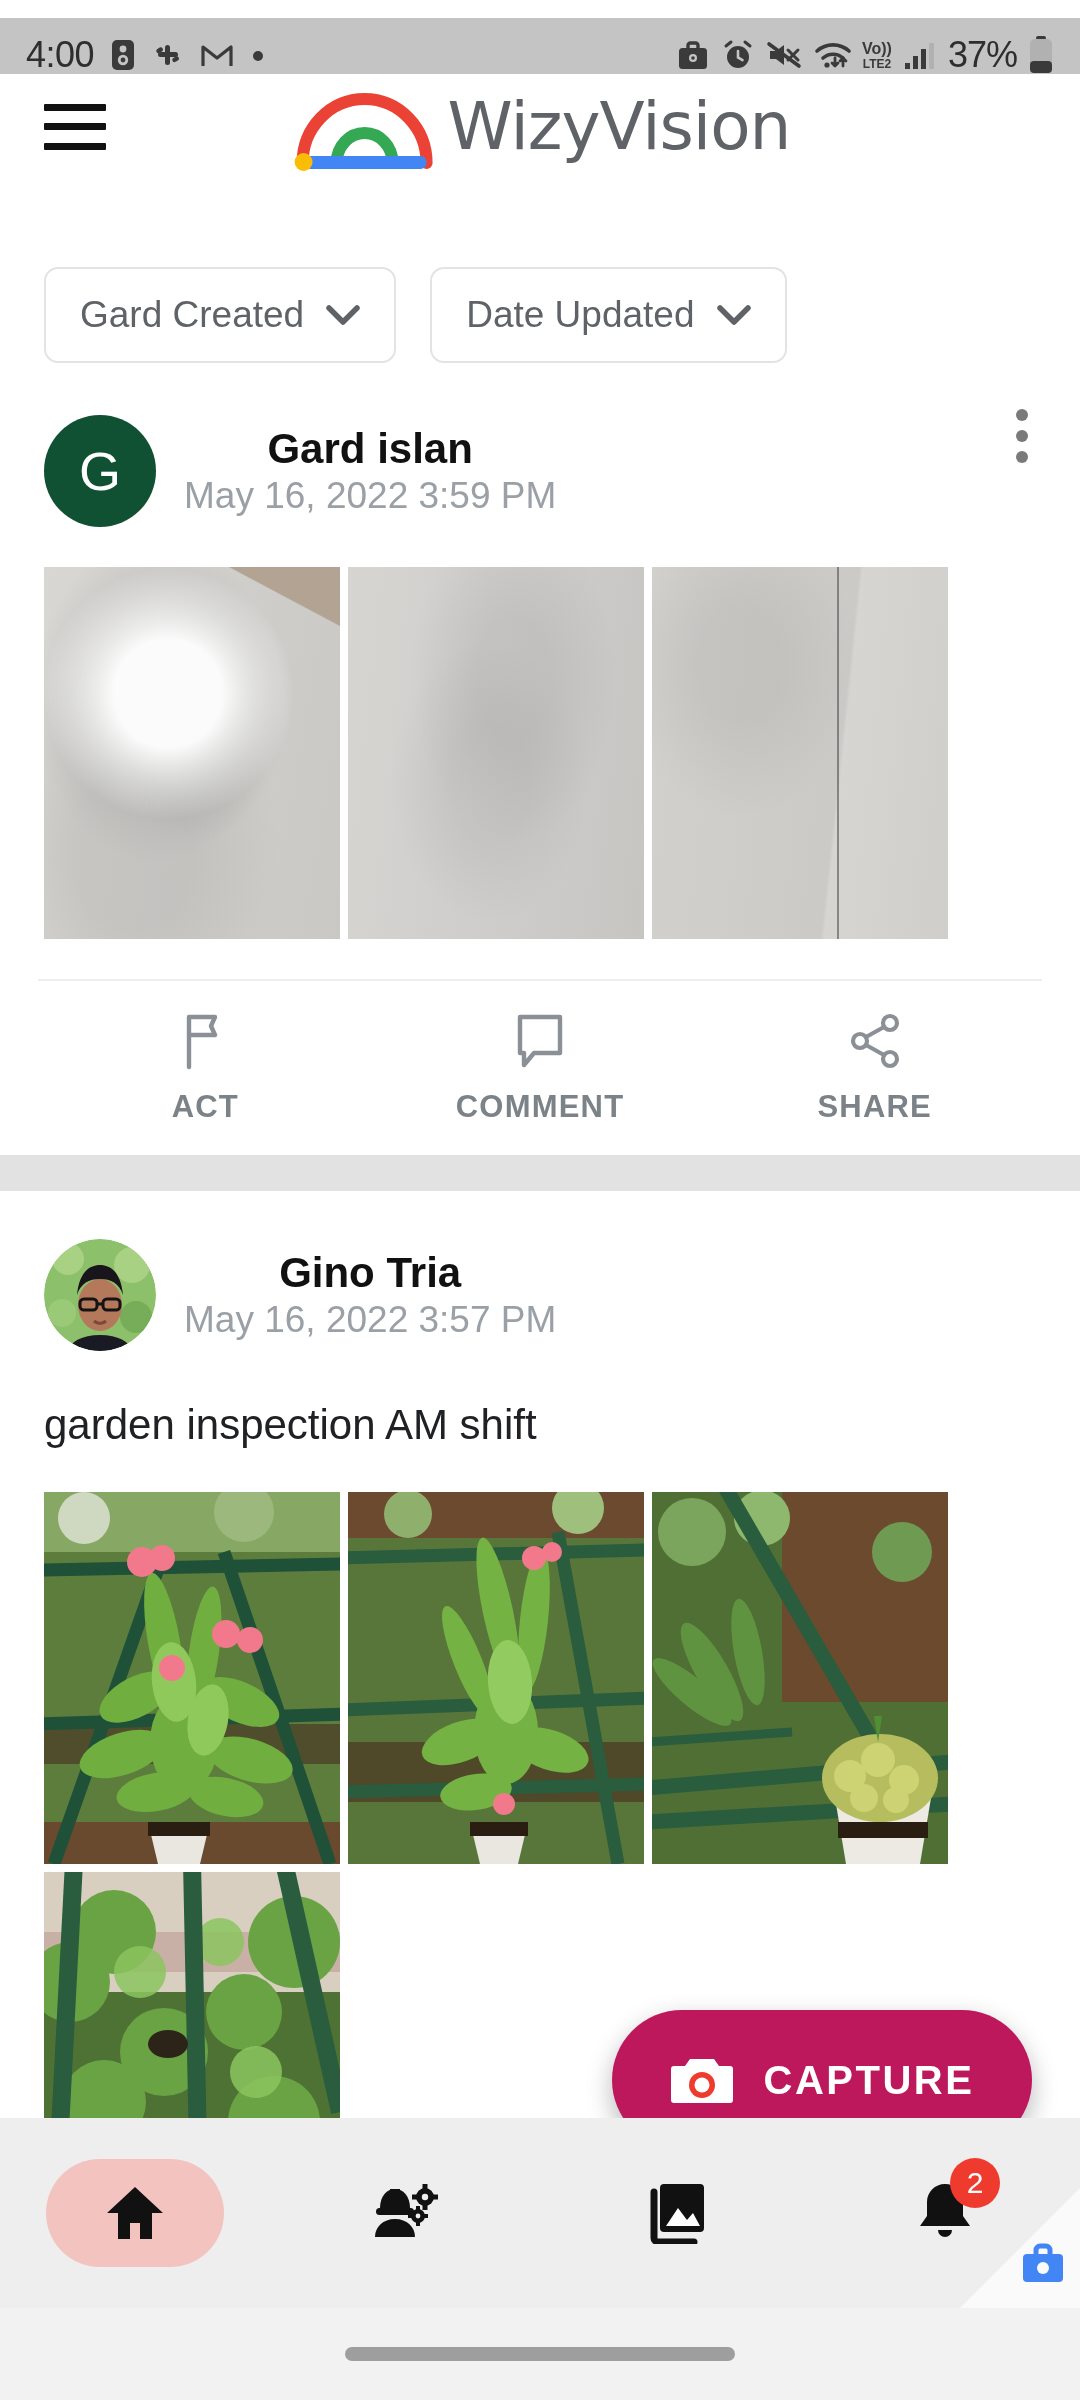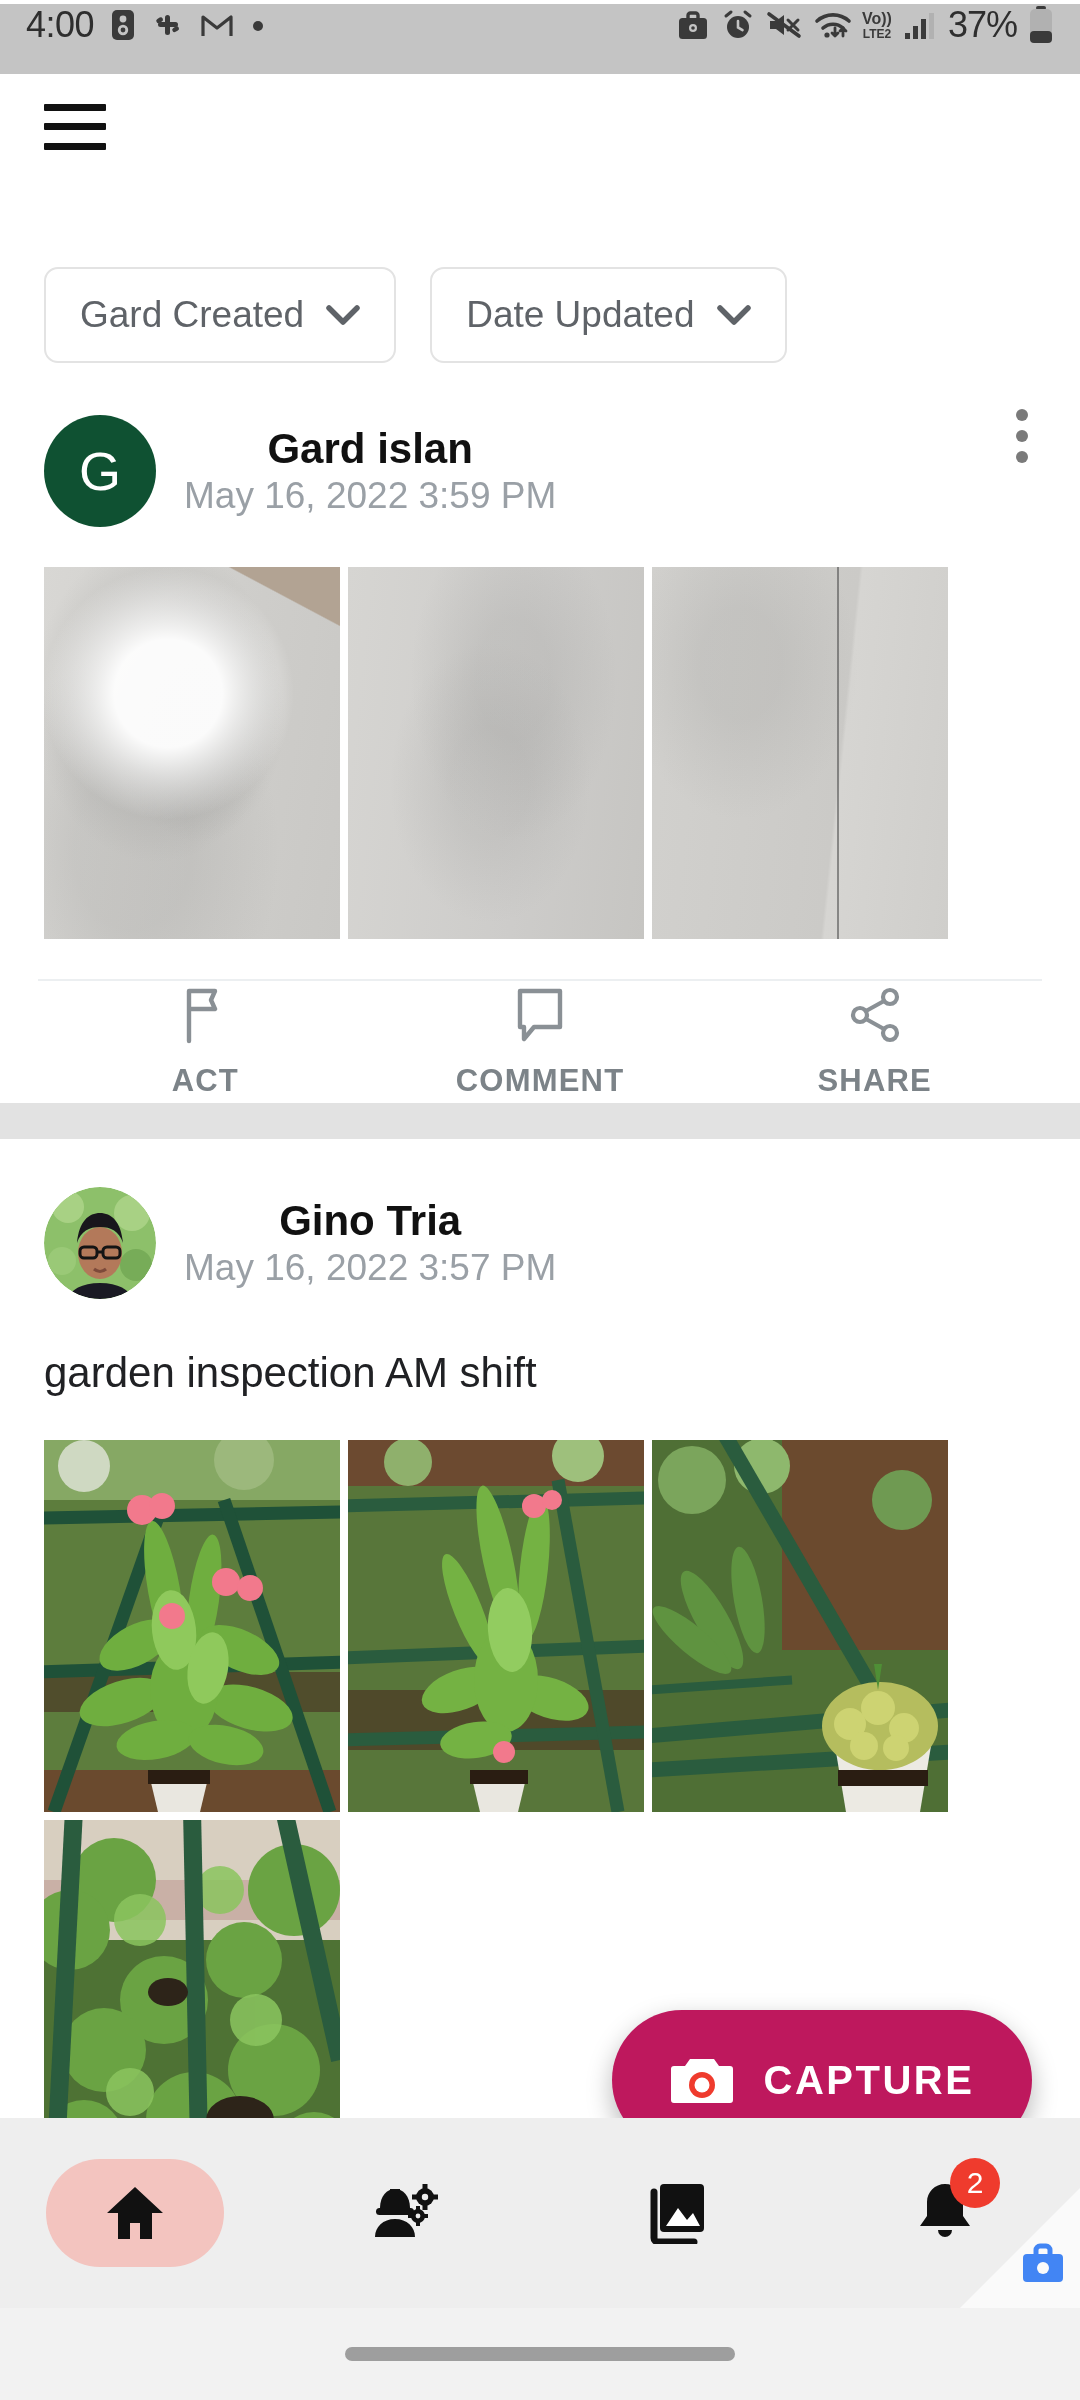--- a/index.html
+++ b/index.html
@@ -6,22 +6,22 @@
   html,body { width:1080px; height:2400px; }
   body {
     font-family:"Liberation Sans", sans-serif;
     background:#ffffff;
     overflow:hidden;
     position:relative;
   }
 
   
   .statusbar{
-    position:absolute; top:4px; left:0; width:1080px; height:74px;
-    background:#c4c4c4; display:flex; align-items:flex-start;
+    position:absolute; top:18px; left:0; width:1080px; height:74px;
+    background:#c4c4c4; display:flex; align-items:center;
     padding:0 26px; color:#3a3a3a;
   }
   .sb-left{ display:flex; align-items:center; gap:16px; flex:0 0 auto; }
   .sb-time{ font-size:36px; letter-spacing:-0.5px; color:#2e2e2e; font-weight:400;}
   .sb-right{ margin-left:auto; display:flex; align-items:center; gap:11px; }
   .sb-ico{ display:block; }
   .sb-batt-txt{ font-size:36px; color:#2e2e2e; letter-spacing:-1px;}
   .volte{ display:flex; flex-direction:column; align-items:center; line-height:1;
           font-size:15px; font-weight:700; color:#3a3a3a; margin-left:-2px;}
   .volte span:first-child{ font-size:16px; }
@@ -69,21 +69,21 @@
   .kebab{ position:absolute; right:52px; top:42px; display:flex;
      flex-direction:column; gap:9px; cursor:pointer;}
   .kebab i{ width:12px; height:12px; border-radius:50%; background:#7a7a7a; display:block;}
 
   .post-text{ font-size:42px; color:#202124; padding:48px 44px 0 44px; line-height:1.25;}
 
   .gallery{ display:flex; flex-wrap:wrap; gap:8px; padding:40px 44px 0 44px; }
   .thumb{ width:296px; height:372px; flex:0 0 auto; position:relative; overflow:hidden;}
 
   .actionbar{ margin:40px 38px 0 38px; border-top:2px solid #eceff1;
-    height:124px; display:flex; align-items:center;}
+    height:176px; display:flex; align-items:center;}
   .action{ flex:1; display:flex; flex-direction:column; align-items:center;
      gap:18px; cursor:pointer; }
   .action-label{ font-size:31px; font-weight:700; color:#7c8388; letter-spacing:1.2px;}
 
   .post-sep{ width:1080px; height:36px; background:#e2e2e2; }
 
   
   .wall1{ background:
      linear-gradient(208deg, #b2a393 0 11%, rgba(0,0,0,0) 11.3%),
      radial-gradient(circle at 42% 34%, rgba(255,255,255,.95) 0 18%, rgba(0,0,0,0) 42%),
@@ -209,20 +209,31 @@
         <rect x="2" y="26" width="22" height="12" rx="4" fill="#3a3a3a"></rect>
       </svg>
   </div>
 </div>
 
 <div class="appbar">
   <div class="hamburger">
     <i></i>
       <i></i>
       <i></i>
+  </div>
+  <div class="logo-wrap">
+    <svg class="logo-mark" viewBox="0 0 150 88">
+      <path d="M13 80 A 62 64 0 0 1 137 80" fill="none" stroke="#ea4335" stroke-width="12" stroke-linecap="round"></path>
+      <path d="M47 80 A 28 30 0 0 1 103 80" fill="none" stroke="#34a853" stroke-width="12" stroke-linecap="round"></path>
+      <rect x="13" y="73" width="124" height="13" rx="6" fill="#4285f4"></rect>
+      <circle cx="14" cy="79" r="9" fill="#fbbc05"></circle>
+    </svg>
+    <div class="logo-text">
+      <span class="lt-w">Wizy</span><span class="lt-V">Vision</span>
+    </div>
   </div>
 </div>
 
 <div class="filters">
   <div class="chip">
     <span class="chip-label">Gard Created</span>
     <svg class="chev" width="34" height="22" viewBox="0 0 34 22">
         <path d="M3 4l14 14L31 4" fill="none" stroke="#5f6368" stroke-width="5.5" stroke-linecap="round" stroke-linejoin="round"></path>
       </svg>
   </div>

